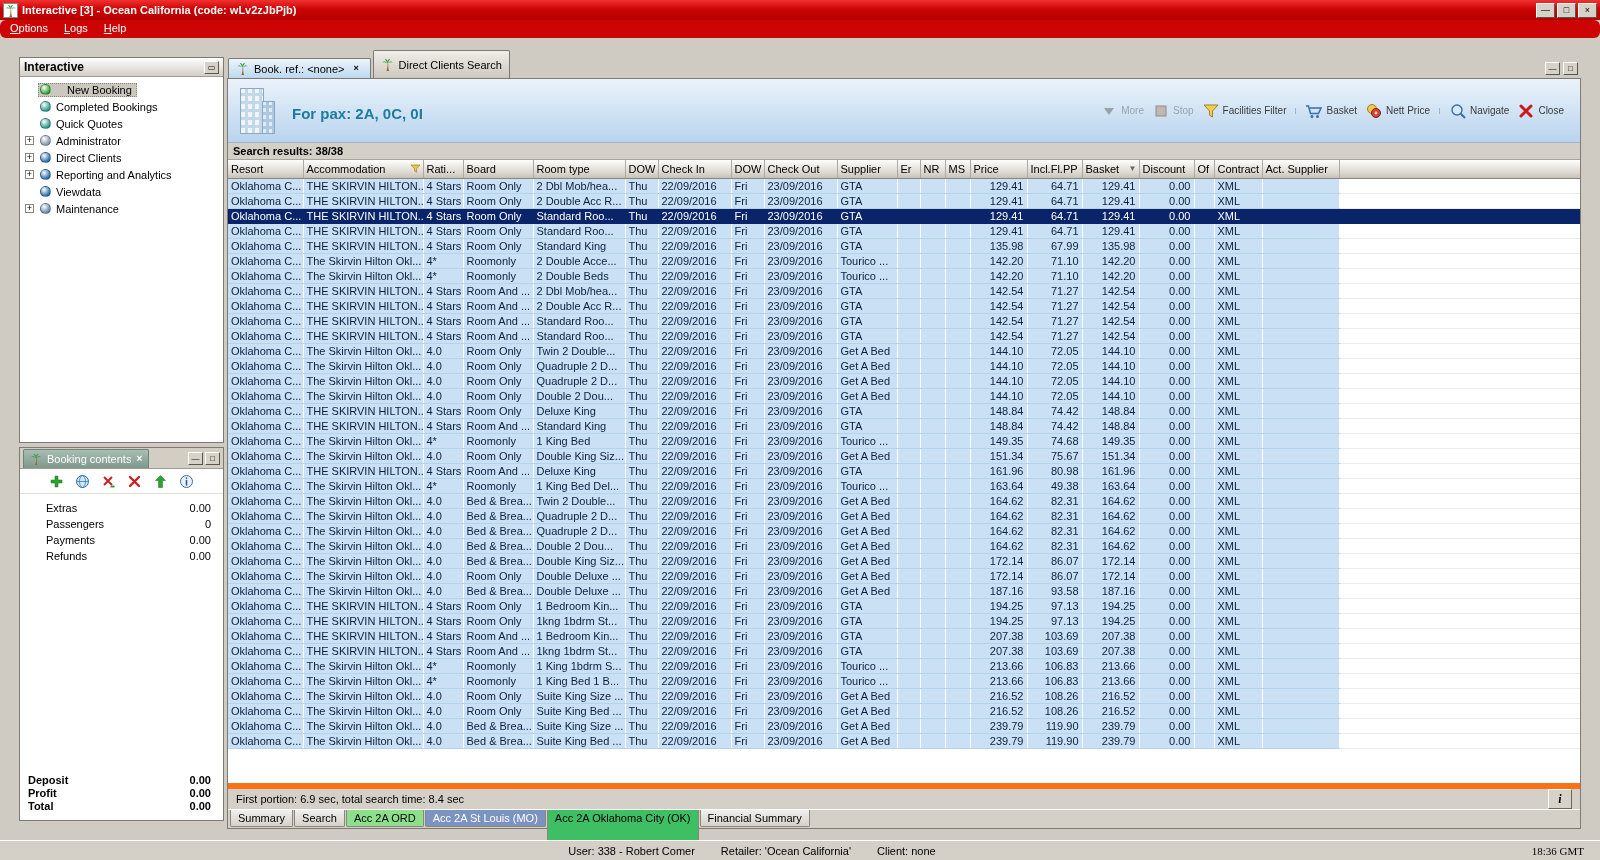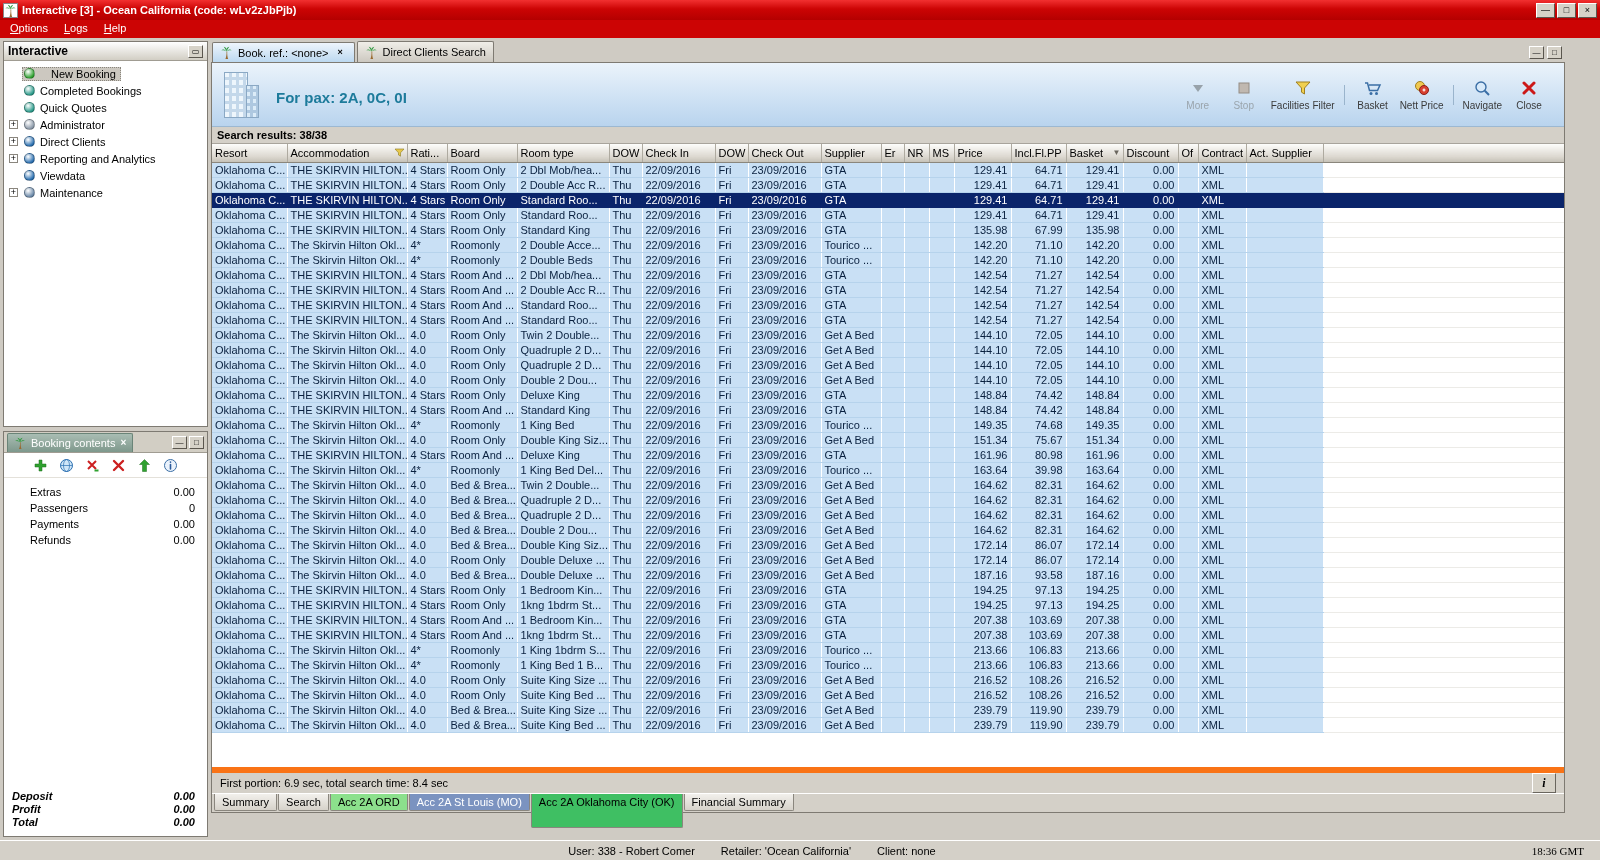--- a/index.html
+++ b/index.html
@@ -7,25 +7,25 @@
 body{position:relative;overflow:hidden;background:#cfcbc3;font-family:"Liberation Sans",sans-serif;font-size:11px;color:#000;}
 
 
 .titlebar{position:absolute;top:0;left:0;right:0;height:20px;background:linear-gradient(#f23030,#cc0404 45%,#b40000);display:flex;align-items:center;padding:0 3px;gap:4px;}
 .app-icon{width:15px;height:15px;background:#fff;border:1px solid #888;display:inline-flex;align-items:center;justify-content:center;}
 .title-text{color:#fff;font-weight:bold;font-size:11px;flex:1;white-space:nowrap;}
 .winbtns{display:flex;gap:2px;}
 .winbtn{width:19px;height:15px;background:#d6d2c8;border:1px solid;border-color:#fff #5a564e #5a564e #fff;font-size:9px;line-height:13px;text-align:center;color:#000;cursor:default;}
 
 
-.menubar{position:absolute;top:20px;left:0;right:0;height:18px;background:#cc0404;display:flex;color:#fff;padding-left:2px;}
+.menubar{position:absolute;top:20px;left:0;right:0;height:18px;background:#cc0404;display:flex;color:#fff;padding-left:2px;border-radius:6px;}
 .menu-item{padding:2px 8px;font-size:11px;}
 
 
-.workspace{position:absolute;top:38px;left:0;right:0;bottom:20px;padding:3px;display:flex;gap:3px;align-items:flex-start;}
+.workspace{position:absolute;top:38px;left:0;right:0;bottom:20px;padding:19px;display:flex;gap:3px;align-items:flex-start;}
 .left-col{width:205px;height:100%;display:flex;flex-direction:column;gap:4px;}
 .panel{background:#fff;border:1px solid #7e7a72;}
 
 
 .interactive-panel{height:386px;display:flex;flex-direction:column;}
 .ip-header{height:19px;background:linear-gradient(#ffffff,#d2cec4);border-bottom:1px solid #a09c92;display:flex;align-items:center;padding:0 4px;flex:none;}
 .ip-title{font-weight:bold;font-size:12px;flex:1;}
 .mini-btn{width:15px;height:13px;background:#d6d2c8;border:1px solid;border-color:#fff #5a564e #5a564e #fff;font-size:8px;line-height:11px;text-align:center;}
 .tree{padding-top:4px;}
 .tree-row{height:17px;display:flex;align-items:center;padding-left:5px;white-space:nowrap;}
@@ -41,41 +41,41 @@
 .bp-header{height:21px;background:#d2cec4;display:flex;align-items:flex-end;padding:2px 3px 0 3px;border-bottom:1px solid #a09c92;flex:none;}
 .bp-tab{height:19px;background:linear-gradient(#a9bdb3,#7e988c);border:1px solid #6a8478;border-bottom:none;display:flex;align-items:center;gap:5px;padding:0 6px;color:#fff;font-size:11px;border-radius:2px 2px 0 0;}
 .bp-tab .tab-close{font-weight:bold;font-size:10px;color:#fff;line-height:10px;}
 .bp-btns{margin-left:auto;display:flex;gap:2px;padding-bottom:3px;}
 .bk-toolbar{height:25px;display:flex;align-items:center;justify-content:center;gap:11px;border-bottom:1px solid #e4e1da;flex:none;}
 .bk-tool{width:15px;height:15px;display:inline-flex;}
 .bk-list{padding-top:6px;}
 .bk-row{height:16px;display:flex;align-items:center;padding:0 12px 0 26px;}
 .bk-row .lbl{flex:1;}
 .bk-totals{margin-top:auto;font-weight:bold;padding:0 12px 8px 8px;}
-.bk-trow{height:13px;display:flex;align-items:center;font-style:italic;}
+.bk-trow{height:13px;display:flex;align-items:center;}
 .bk-trow .lbl{flex:1;}
 
 
 .main-col{width:1354px;height:772px;display:flex;flex-direction:column;}
 .tabstrip{height:21px;display:flex;align-items:flex-end;padding-left:1px;flex:none;}
 .tab{height:20px;display:flex;align-items:center;gap:5px;padding:0 7px;border:1px solid #7e7a72;border-bottom:none;font-size:11px;border-radius:2px 2px 0 0;}
 .tab.active{background:linear-gradient(#eef5fc,#bcd8f0);}
-.tab.inactive{background:linear-gradient(#f0eee8,#ccc8c0);margin-left:2px;height:21px;}
+.tab.inactive{background:linear-gradient(#f0eee8,#ccc8c0);margin-left:2px;height:28px;}
 .tab .tab-close{width:13px;height:13px;font-size:9px;line-height:11px;text-align:center;font-weight:bold;border:1px solid transparent;}
 .strip-btns{margin-left:auto;display:flex;gap:3px;padding:0 3px 3px 0;}
 
 .main-body{flex:1;border:1px solid #7e7a72;background:#fff;display:flex;flex-direction:column;min-height:0;}
 .result-header{height:64px;background:linear-gradient(#ebf3fb,#cfe2f4 55%,#b9d4ee);display:flex;align-items:center;padding:0 12px 0 10px;flex:none;border-bottom:1px solid #9cb8d2;}
 .building{width:40px;height:48px;position:relative;flex:none;}
 .b-main{position:absolute;left:2px;top:1px;width:24px;height:46px;border:1px solid #8aa8c4;background-color:#c4d8ea;background-image:repeating-linear-gradient(0deg,rgba(0,0,0,0) 0 5px,#c4d8ea 5px 8px),repeating-linear-gradient(90deg,#eef6fc 0 4px,#c4d8ea 4px 7px);}
 .b-side{position:absolute;right:3px;top:14px;width:13px;height:33px;border:1px solid #8aa8c4;background-color:#aec8e0;background-image:repeating-linear-gradient(0deg,rgba(0,0,0,0) 0 4px,#aec8e0 4px 7px),repeating-linear-gradient(90deg,#dcecf8 0 3px,#aec8e0 3px 6px);}
 .rh-titles{flex:1;padding-left:14px;}
 .rh-title{font-size:15px;font-weight:bold;color:#1d7b9b;}
 .rh-sub{font-size:15px;font-weight:bold;color:#1d7b9b;margin-top:5px;}
-.hbtn{min-width:46px;display:flex;flex-direction:column;align-items:center;gap:3px;padding:3px 4px;font-size:10px;color:#3a3a3a;white-space:nowrap;}
+.hbtn{min-width:46px;display:flex;align-items:center;gap:3px;padding:3px 4px;font-size:10px;color:#3a3a3a;white-space:nowrap;}
 .hbtn.disabled{color:#9aa4ac;}
 .hbtn .ic{width:18px;height:18px;display:inline-flex;}
 .hsep{width:1px;align-self:stretch;margin:9px 5px;background:#9ab4cc;}
 
 .sr-bar{height:17px;background:#d4d0c8;border-bottom:1px solid #a8a49c;display:flex;align-items:center;padding-left:5px;font-weight:bold;flex:none;}
 
 .table-wrap{flex:1;overflow:hidden;background:#fff;min-height:0;}
 table{border-collapse:collapse;table-layout:fixed;width:100%;}
 th{height:18px;background:linear-gradient(#fdfdfb,#dcd8d0 70%,#c6c2b8);border-right:1px solid #aeaaa0;border-bottom:1px solid #8a867c;font-weight:normal;text-align:left;padding:0 3px;font-size:11px;white-space:nowrap;overflow:hidden;position:relative;}
 th.filler{border-right:none;}
@@ -908,21 +908,21 @@
                 <td>1 King Bed Del...</td>
                 <td>Thu</td>
                 <td>22/09/2016</td>
                 <td>Fri</td>
                 <td>23/09/2016</td>
                 <td>Tourico ...</td>
                 <td></td>
                 <td></td>
                 <td></td>
                 <td class="r">163.64</td>
-                <td class="r">39.98</td>
+                <td class="r">49.38</td>
                 <td class="r">163.64</td>
                 <td class="r">0.00</td>
                 <td></td>
                 <td>XML</td>
                 <td></td>
                 <td class="filler"></td>
               </tr>
               <tr>
                 <td>Oklahoma C...</td>
                 <td>The Skirvin Hilton Okl...</td>

